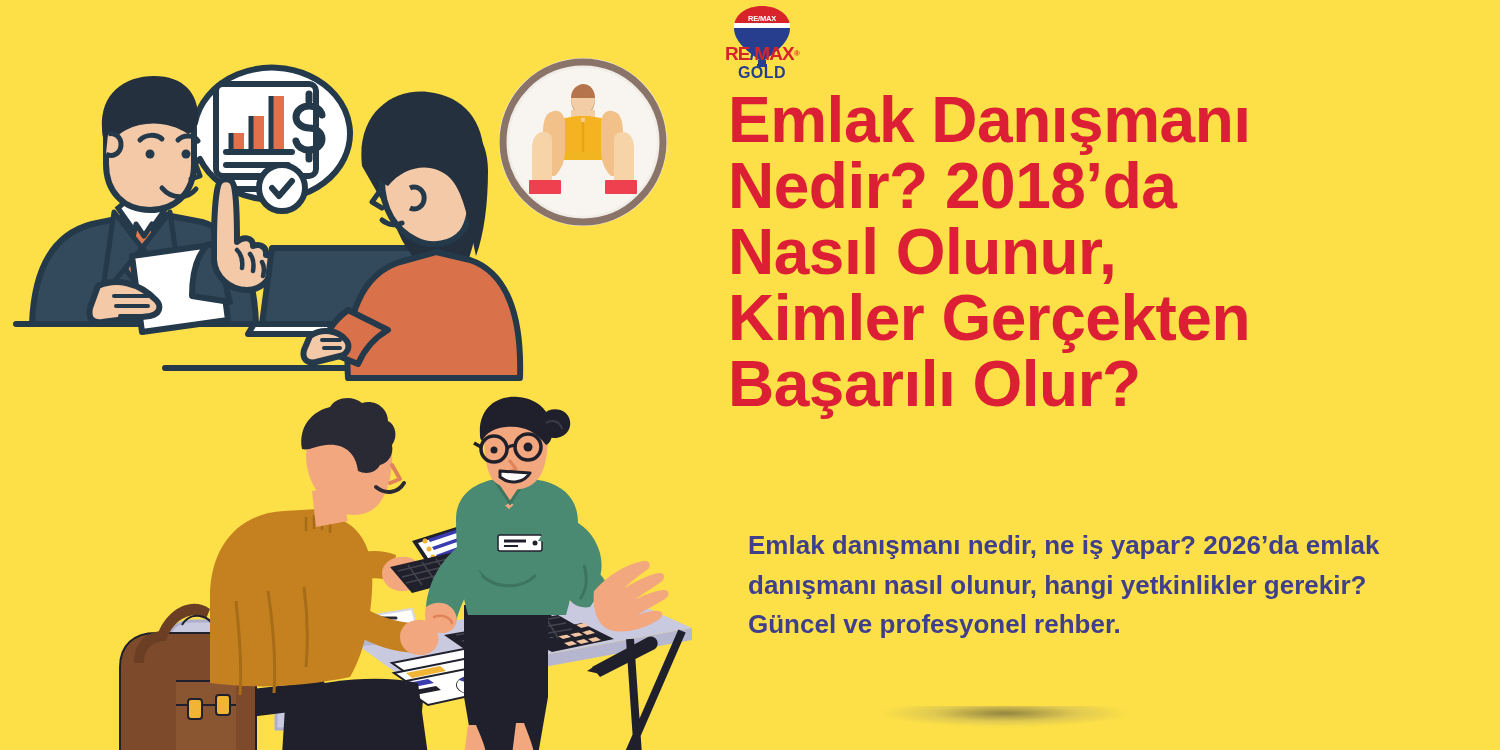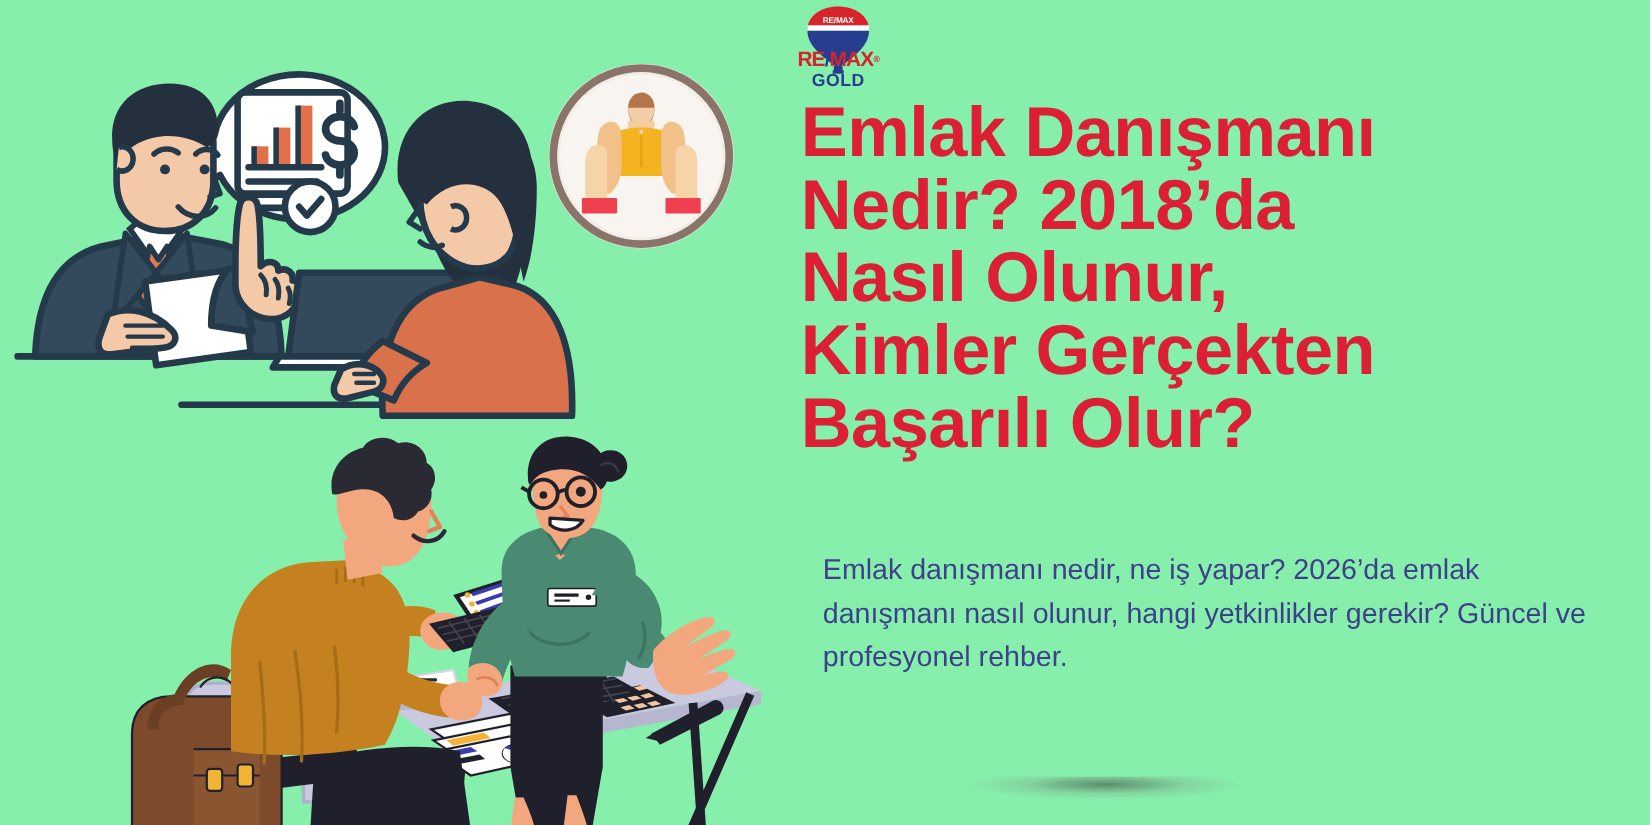--- a/index.html
+++ b/index.html
@@ -70,47 +70,47 @@
     font-size: 64px;
     line-height: 1.03;
     letter-spacing: -0.5px;
     font-stretch: condensed;
     white-space: pre-line;
   }
 
   #subhead {
     position: absolute;
     left: 748px;
-    top: 498px;
+    top: 526px;
     width: 700px;
     margin: 0;
     color: #3f3f8c;
     font-family: "Liberation Sans", sans-serif;
-    font-weight: 400;
+    font-weight: 700;
     font-size: 26px;
     line-height: 1.52;
   }
 
   #bottom-shadow {
     position: absolute;
     left: 845px;
     top: 706px;
     width: 320px;
     height: 36px;
     background: radial-gradient(ellipse 50% 50% at 50% 20%,
                 rgba(60,60,60,0.55) 0%,
                 rgba(120,120,120,0.22) 45%,
                 rgba(255,255,255,0) 78%);
     pointer-events: none;
   }
 </style>
 </head>
 <body>
 
-<div id="canvas" style="background: #86efac;">
+<div id="canvas" style="background: #fde047;">
 
   <svg class="illus" id="illus-meeting" viewBox="0 0 700 350" aria-hidden="true">
     <defs>
       <clipPath id="clipBubbleDoc">
           <rect x="200" y="18" width="120" height="120"></rect>
         </clipPath>
     </defs>
 
     <g>
       <path d="M185 75 a78 66 0 1 1 5 36 l-28 22 12 -30 a64 60 0 0 1 11 -28 z" fill="#ffffff" stroke="#24394a" stroke-width="6" stroke-linejoin="round"></path>

